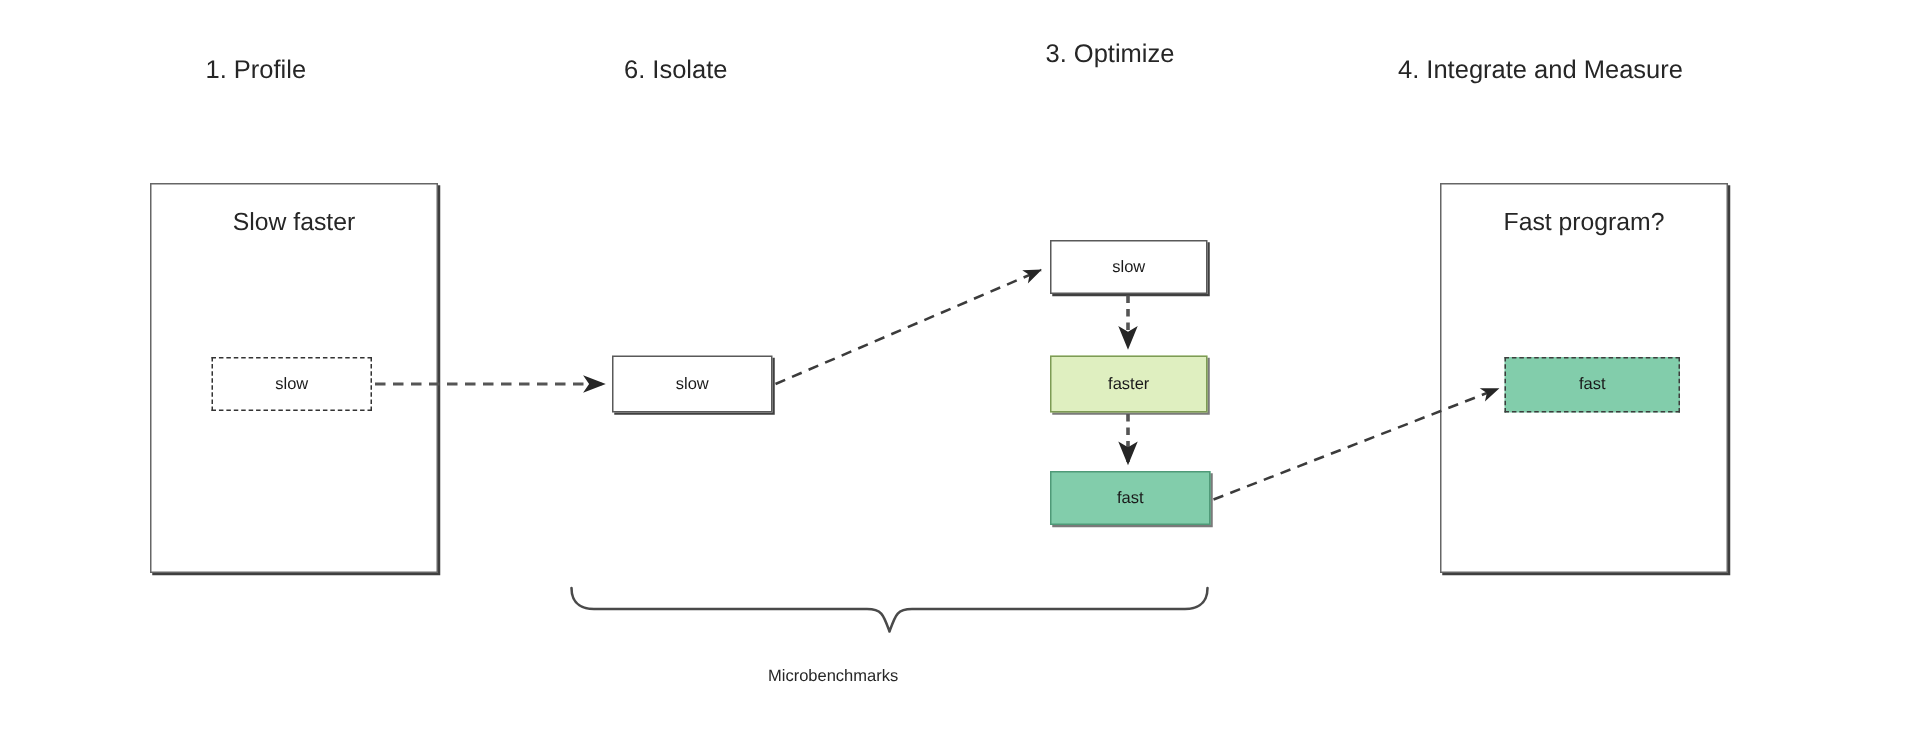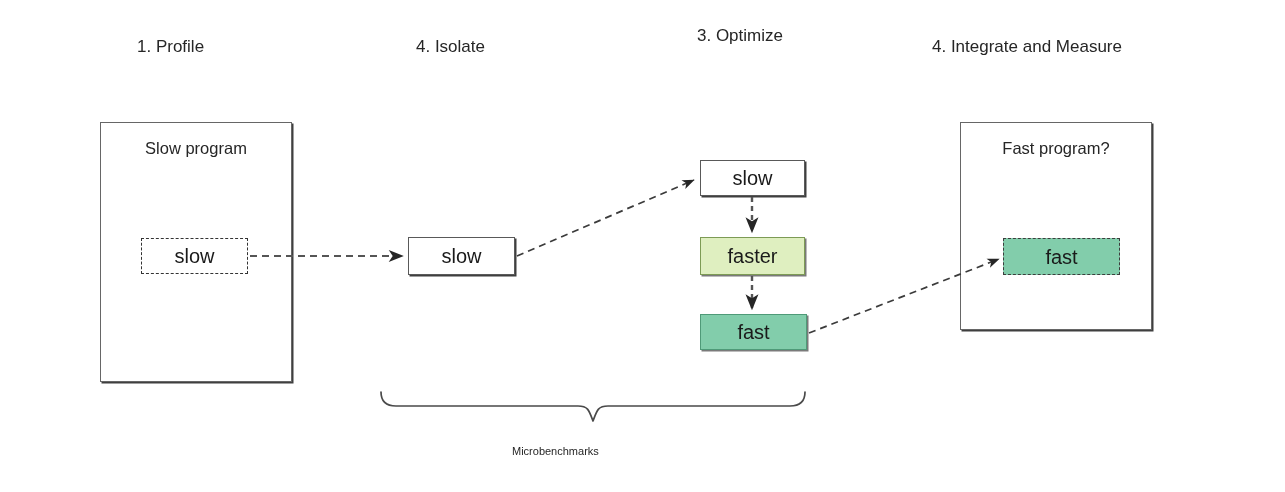--- a/index.html
+++ b/index.html
@@ -31,41 +31,41 @@
 
   
   .program-container {
     position: absolute;
     box-sizing: border-box;
     border: 1.6px solid #666666;
     background: #ffffff;
     box-shadow: 1.5px 1.5px 0 0 #3f3f3f;
   }
   #container-slow-program { left: 100px; top: 122px; width: 192px; height: 260px; }
-  #container-fast-program { left: 960px; top: 122px; width: 192px; height: 208px; }
+  #container-fast-program { left: 960px; top: 122px; width: 192px; height: 260px; }
 
   .container-title {
     position: absolute;
     left: 0;
     right: 0;
     top: 17px;
     text-align: center;
     font-size: 16.5px;
     color: #262626;
     line-height: 1;
   }
 
   
   .node {
     position: absolute;
     box-sizing: border-box;
     display: flex;
     align-items: center;
     justify-content: center;
-    font-size: 20px;
+    font-size: 11px;
     color: #1a1a1a;
     line-height: 1;
   }
   .node-solid {
     border: 1.6px solid #595959;
     background: #ffffff;
     box-shadow: 1.5px 1.5px 0 0 #3f3f3f;
   }
   .node-dashed {
     border: 1.7px dashed #333333;
@@ -112,26 +112,26 @@
     line-height: 1;
   }
   #brace-label span { position: relative; left: 512px; }
 </style>
 </head>
 <body>
 
 <div id="canvas" style="background: rgb(255, 255, 255);">
 
   <div class="step-heading" id="heading-1">1. Profile</div>
-  <div class="step-heading" id="heading-2">4. Isolate</div>
+  <div class="step-heading" id="heading-2">6. Isolate</div>
   <div class="step-heading" id="heading-3">3. Optimize</div>
   <div class="step-heading" id="heading-4">4. Integrate and Measure</div>
 
   <div class="program-container" id="container-slow-program">
-    <div class="container-title">Slow program</div>
+    <div class="container-title">Slow faster</div>
   </div>
   <div class="node node-dashed" id="node-slow-inner">
     <span>slow</span>
   </div>
 
   <div class="node node-solid" id="node-slow-isolated">
     <span>slow</span>
   </div>
 
   <div class="node node-solid" id="node-slow-bench">

